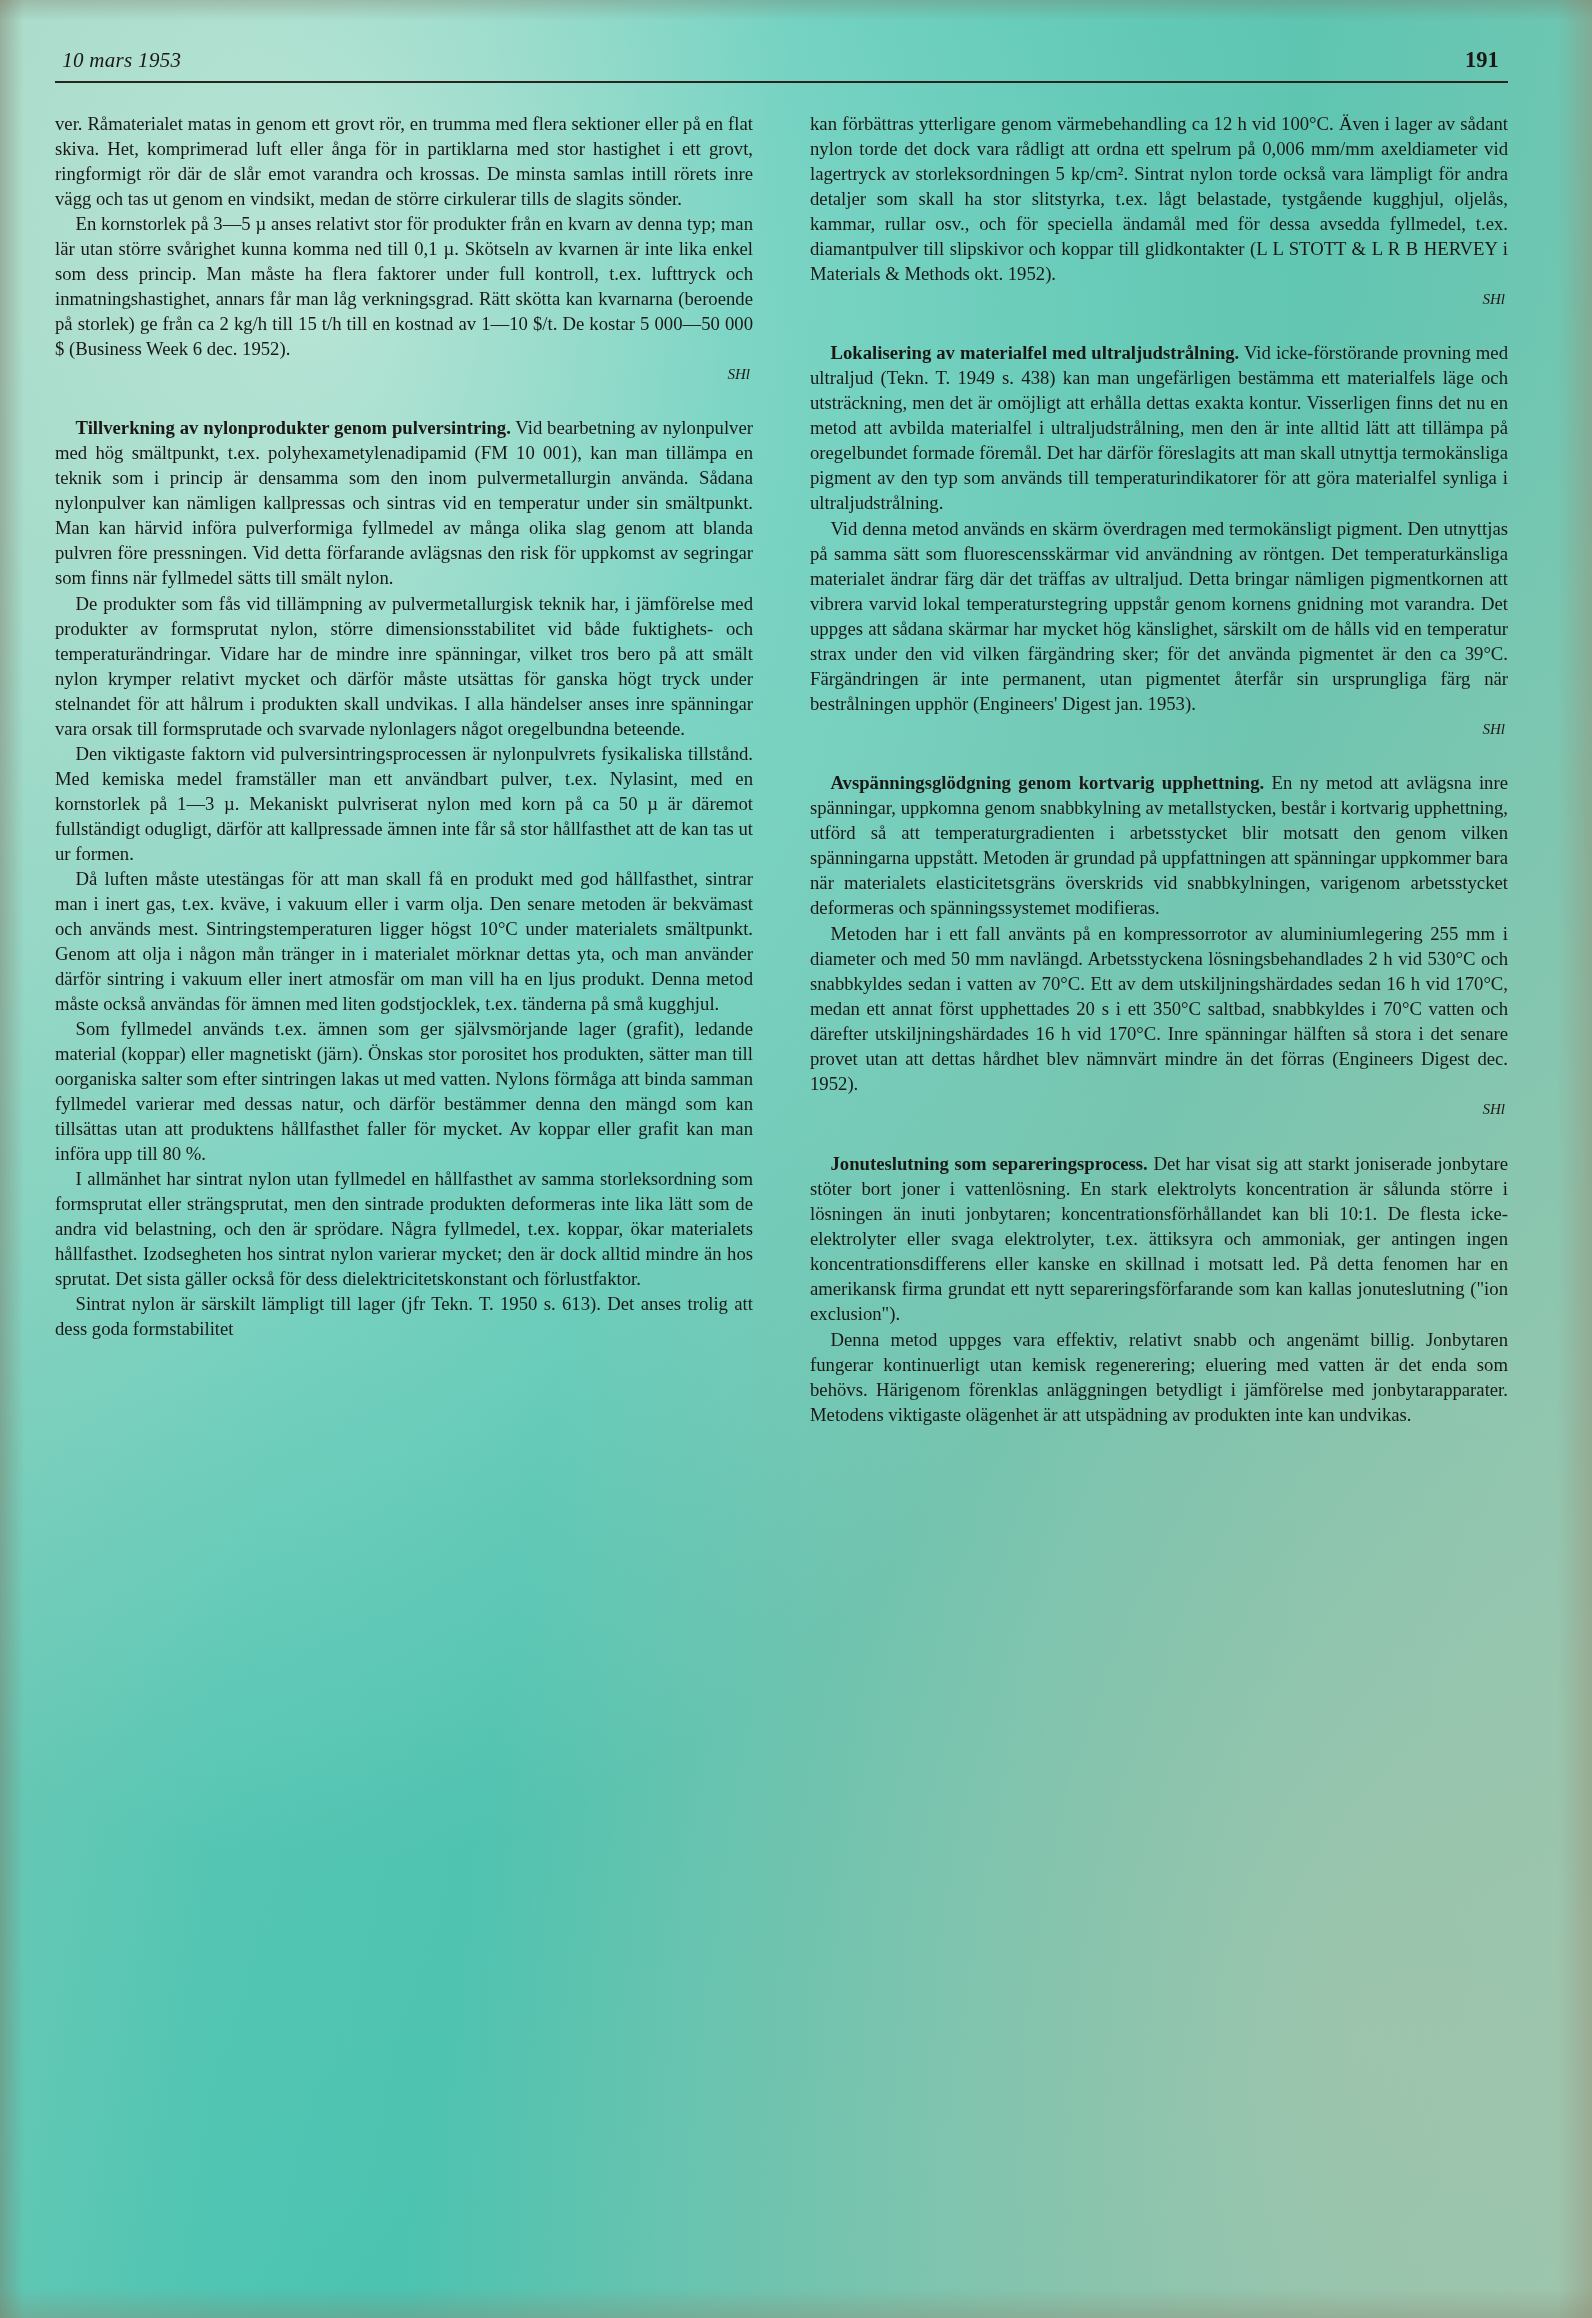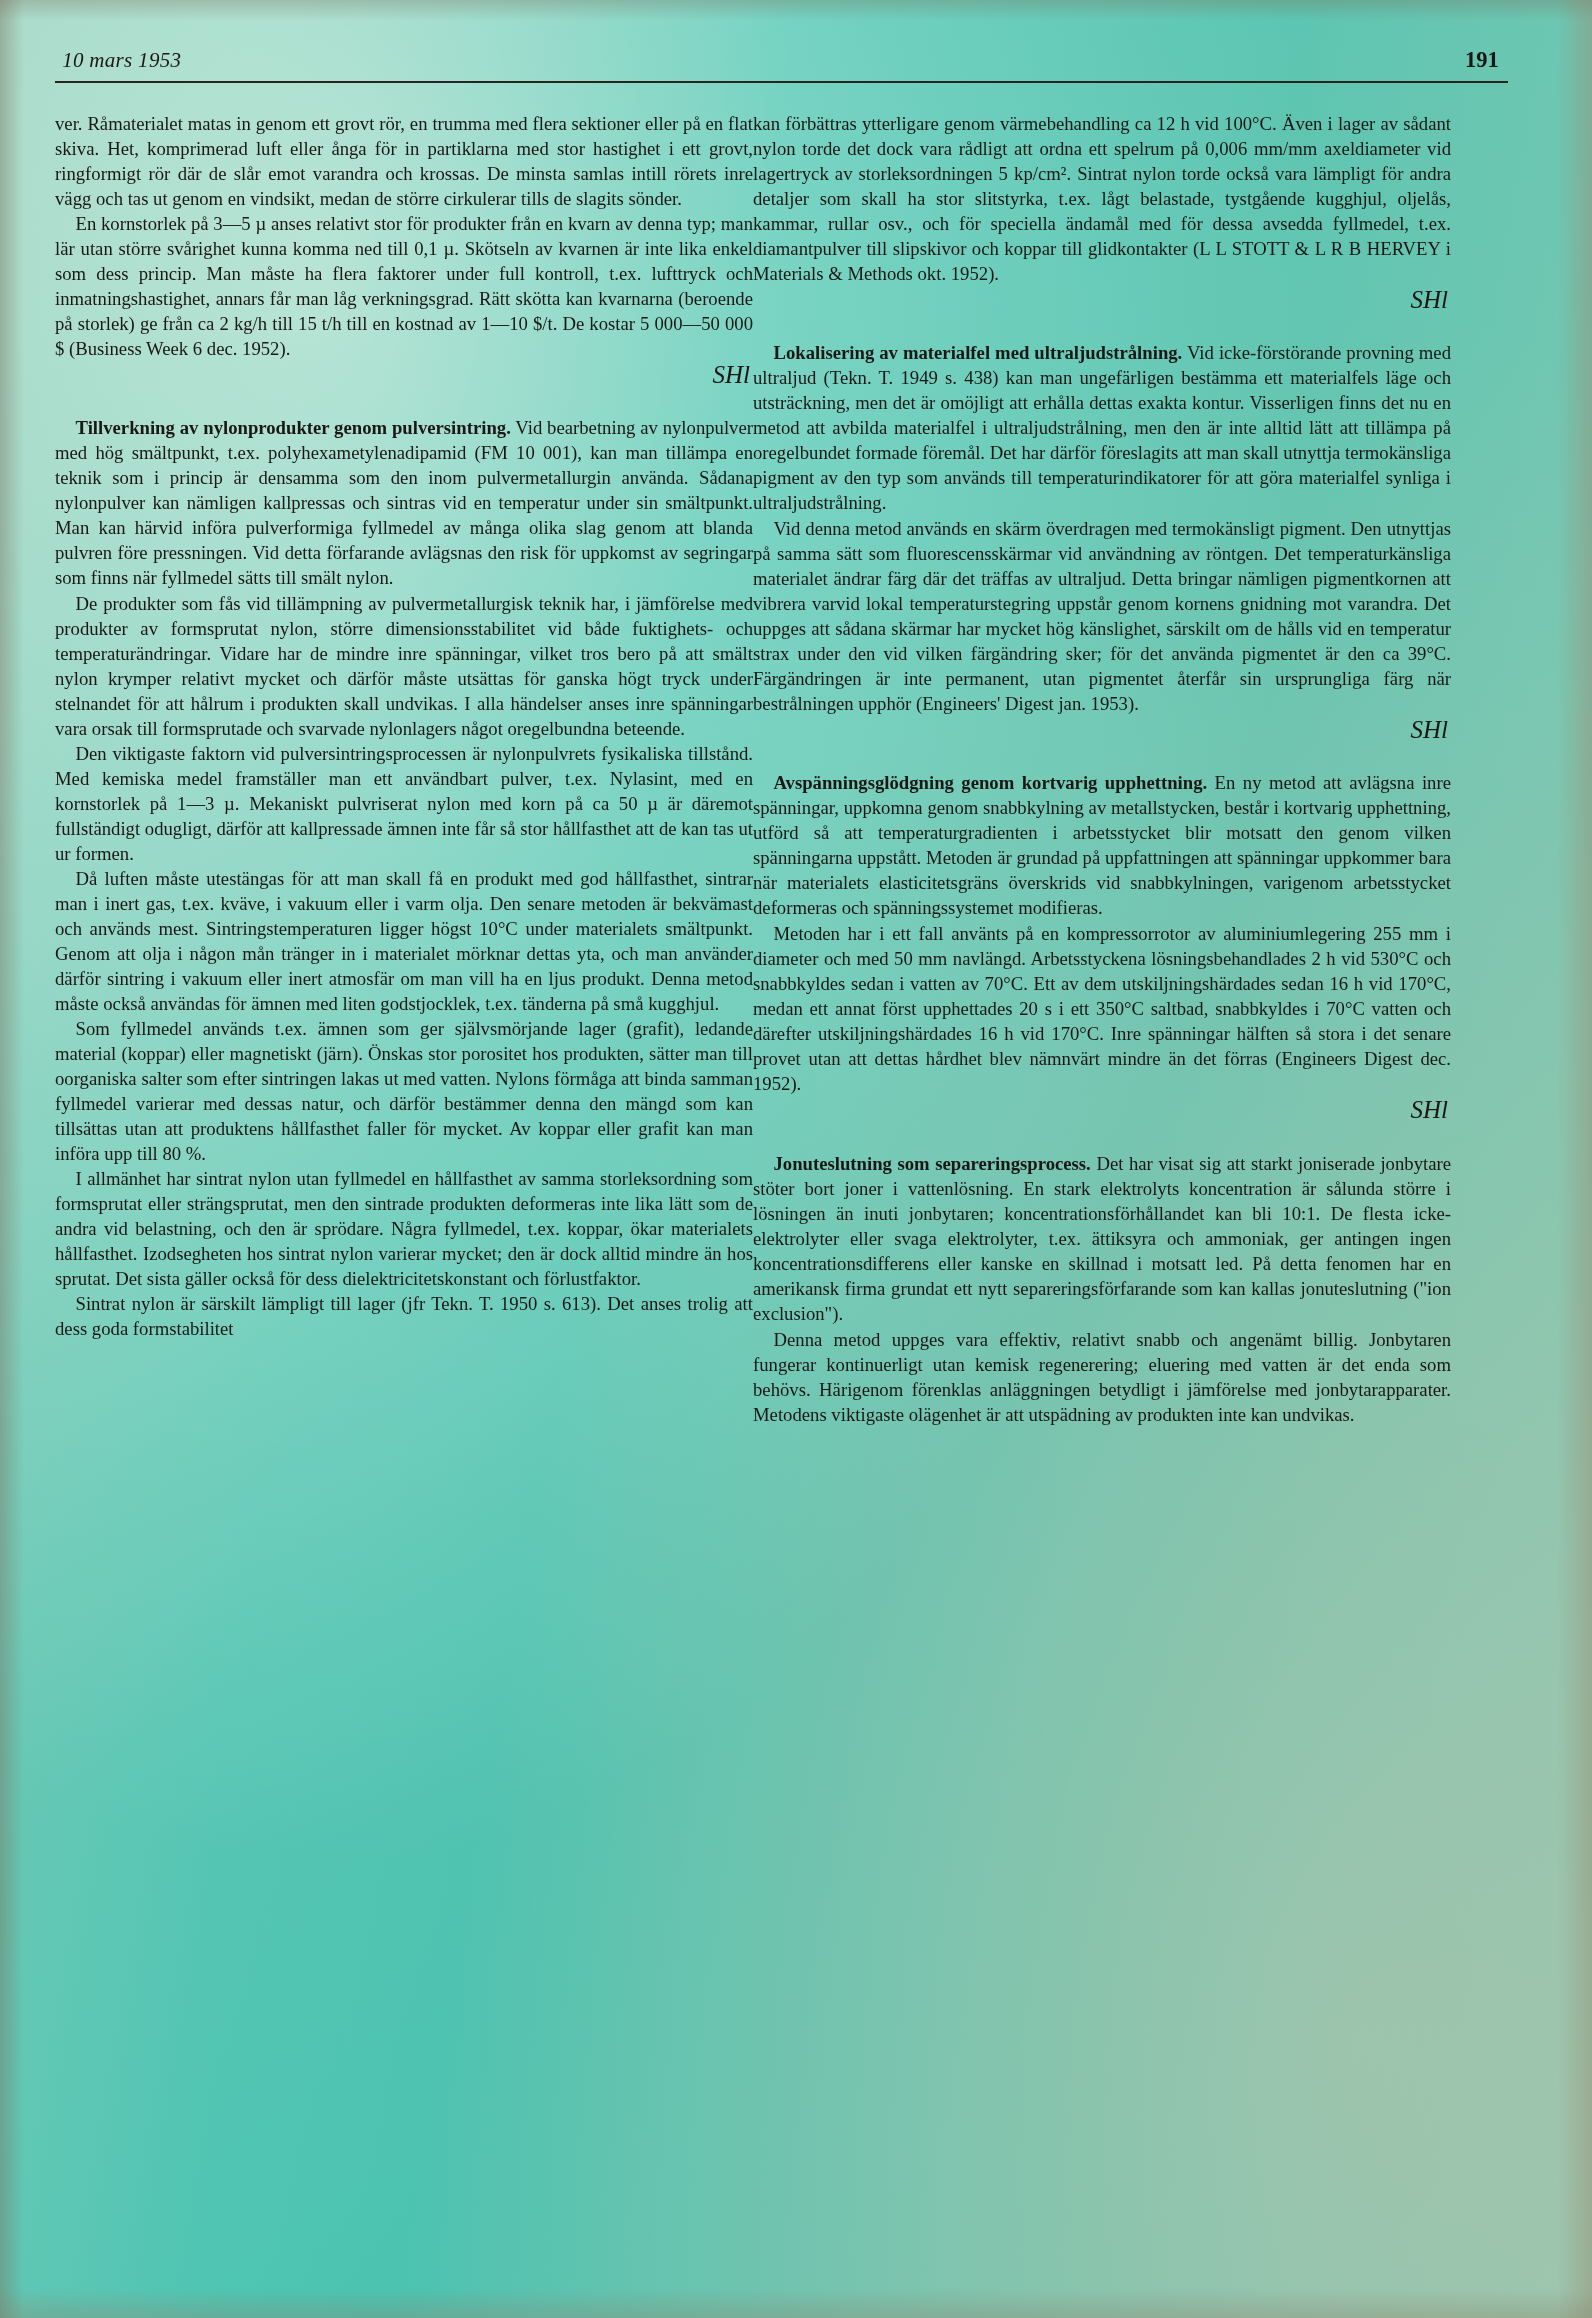--- a/index.html
+++ b/index.html
@@ -74,20 +74,21 @@
   }
   .head-rule {
     margin-top: 8.2px;
     height: 1.5px;
     background: #2a241e;
     width: 100%;
   }
 
   .columns {
     display: flex;
+    gap: 57px;
     margin-top: 28px;
   }
   .col {
     width: 698px;
   }
 
   p {
     margin: 0;
     font-size: 18.7px;
     line-height: 25px;
@@ -103,21 +104,21 @@
     text-indent: 20.5px;
     font-size: 18.7px;
     line-height: 25px;
     text-align: justify;
   }
   .article-title b {
     font-weight: 700;
   }
   .sig {
     text-align: right;
-    font-size: 25px;
+    font-size: 15px;
     line-height: 27px;
     font-style: italic;
     padding-right: 3.1px;
   }
   .spacer-sm { height: 13.3px; }
 </style>
 </head>
 <body>
 
 <div class="page">

